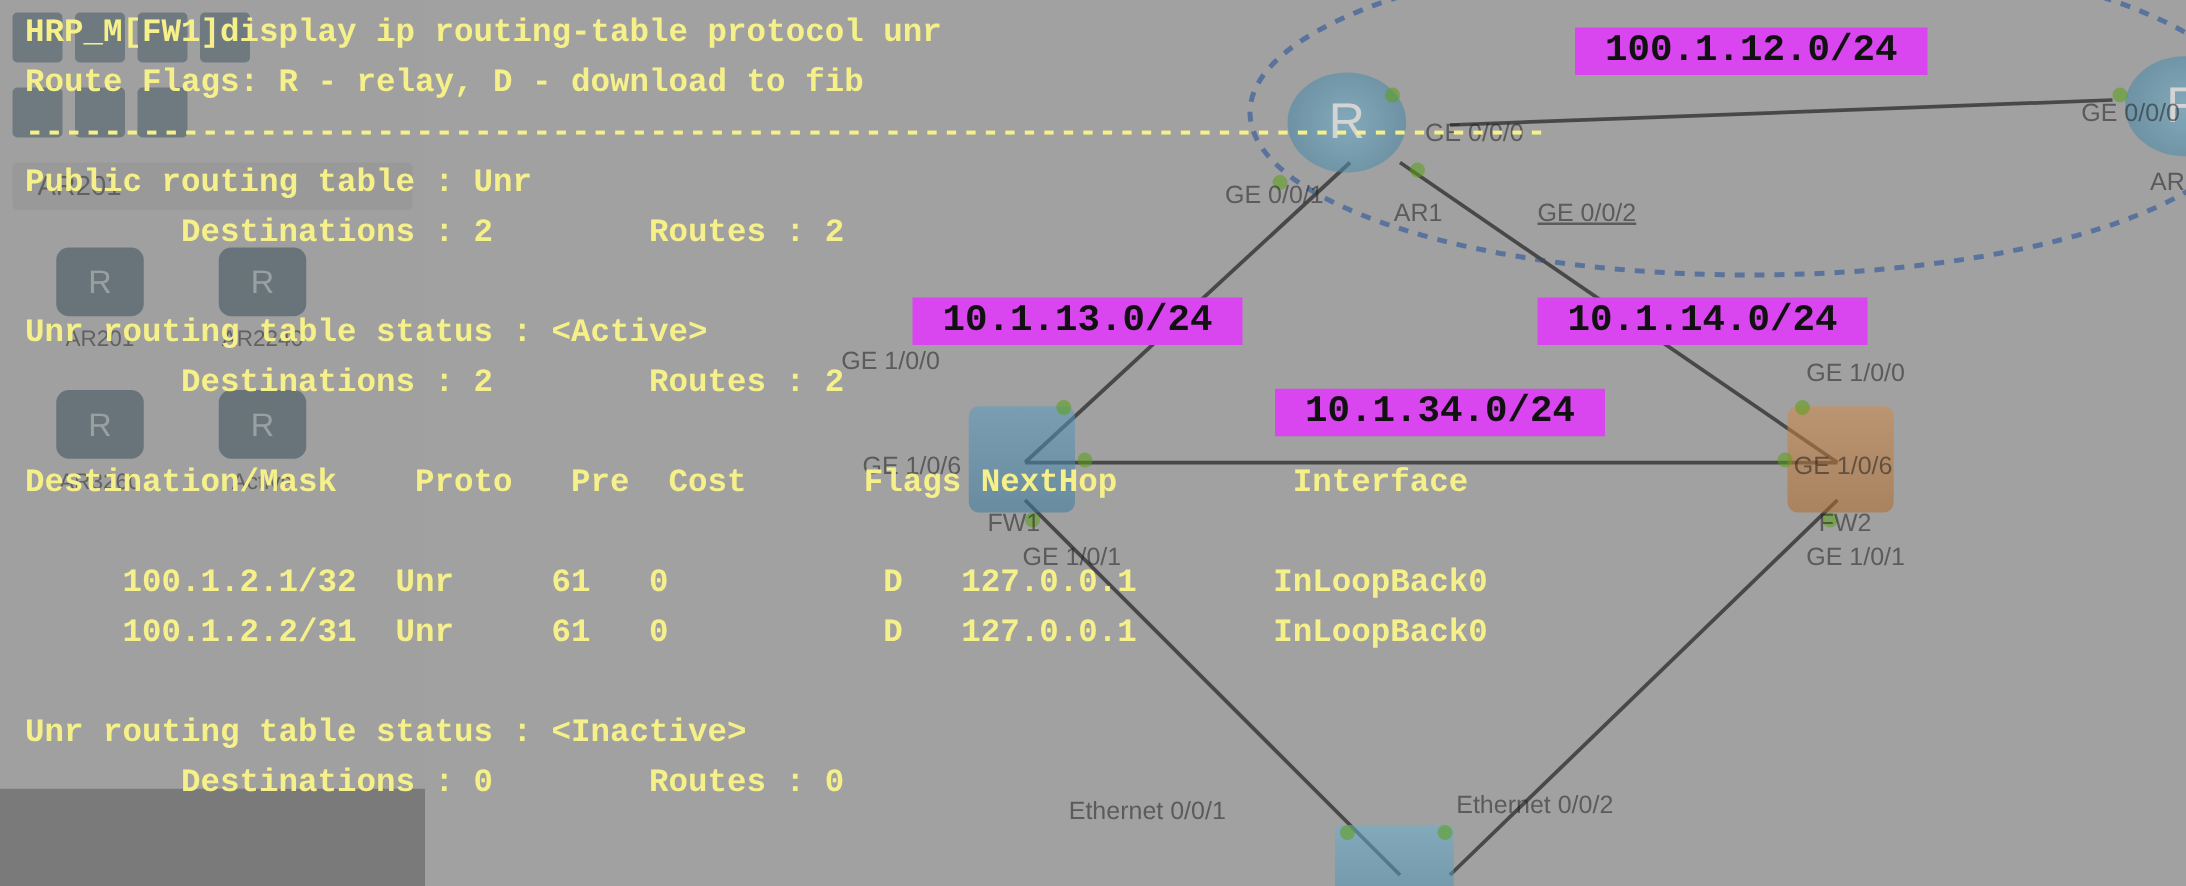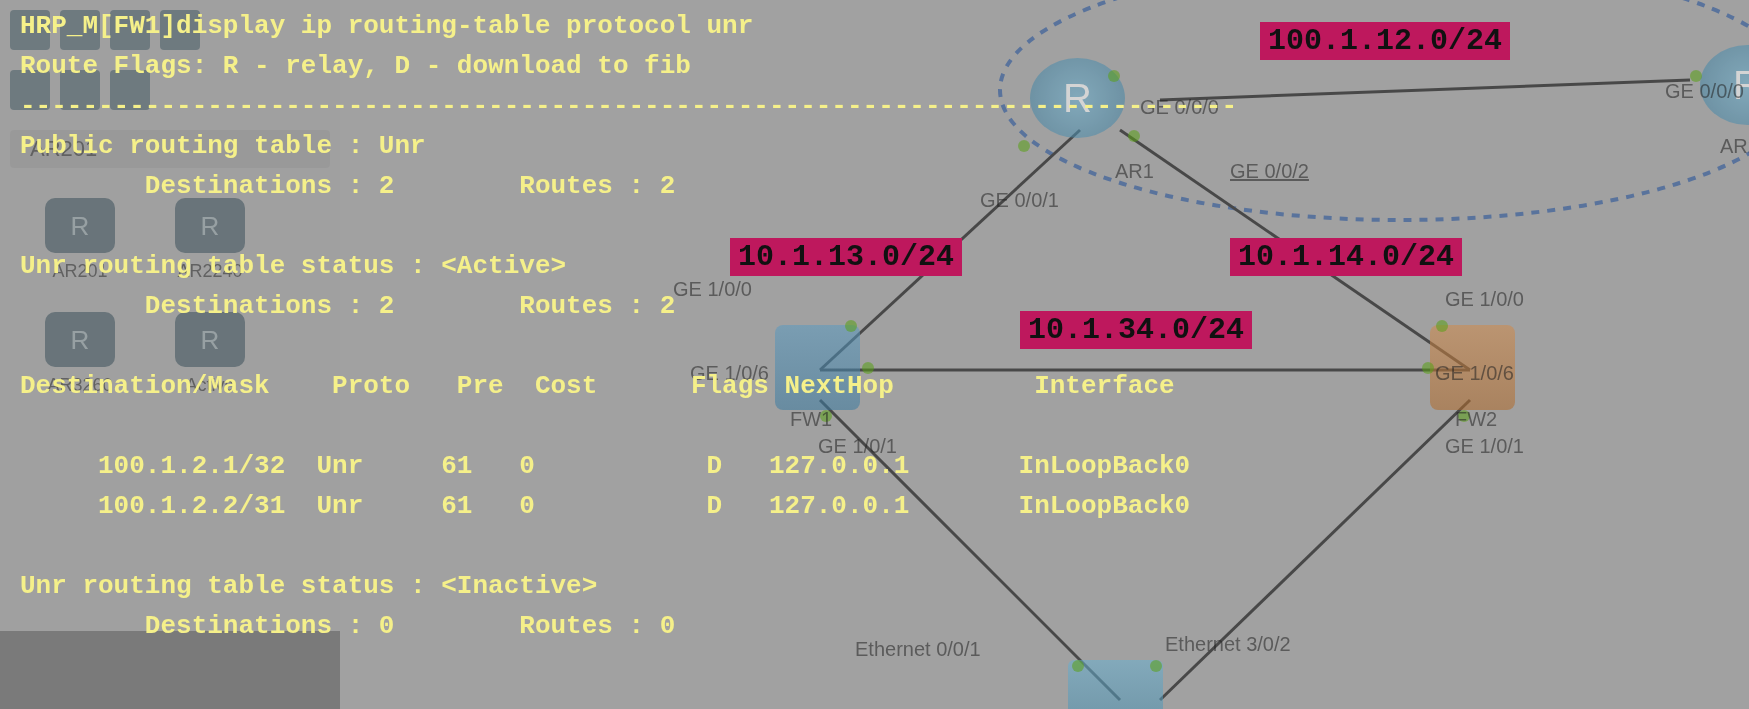--- a/index.html
+++ b/index.html
@@ -97,26 +97,26 @@
     line-height: 40px;
     color: #f5f08a;
     white-space: pre;
     padding: 6px 20px;
     pointer-events: none;
   }
 
   
   .net-label {
     position: absolute;
-    background: #be185d;
+    background: #d946ef;
     color: #111;
     font-family: "Courier New", monospace;
     font-size: 30px;
     font-weight: bold;
-    padding: 2px 8px;
+    padding: 2px 24px;
     z-index: 5;
   }
   .topo-text {
     position: absolute;
     font-family: Arial, sans-serif;
     font-size: 20px;
     color: #222;
     z-index: 3;
     opacity: 0.55;
   }
@@ -226,32 +226,32 @@
 <div class="link-dot" style="left:820px; top:410px;"></div>
 <div class="link-dot" style="left:1458px; top:410px;"></div>
 <div class="link-dot" style="left:1072px; top:660px;"></div>
 <div class="link-dot" style="left:1150px; top:660px;"></div>
 
 <div class="topo-text" style="left:1115px; top:160px;">AR1</div>
 <div class="topo-text" style="left:1720px; top:135px;">AR2</div>
 <div class="topo-text" style="left:790px; top:408px;">FW1</div>
 <div class="topo-text" style="left:1455px; top:408px;">FW2</div>
 
-<div class="topo-text" style="left:980px; top:145px;margin-top:44px;">GE 0/0/1</div>
+<div class="topo-text" style="left:980px; top:145px;">GE 0/0/1</div>
 <div class="topo-text" style="left:1140px; top:96px;">GE 0/0/0</div>
 <div class="topo-text" style="left:1230px; top:160px;text-decoration:underline;">GE 0/0/2</div>
 <div class="topo-text" style="left:1665px; top:80px;">GE 0/0/0</div>
 <div class="topo-text" style="left:673px; top:278px;">GE 1/0/0</div>
 <div class="topo-text" style="left:1445px; top:288px;">GE 1/0/0</div>
 <div class="topo-text" style="left:690px; top:362px;">GE 1/0/6</div>
 <div class="topo-text" style="left:1435px; top:362px;">GE 1/0/6</div>
 <div class="topo-text" style="left:818px; top:435px;">GE 1/0/1</div>
 <div class="topo-text" style="left:1445px; top:435px;">GE 1/0/1</div>
 <div class="topo-text" style="left:855px; top:638px;">Ethernet 0/0/1</div>
-<div class="topo-text" style="left:1165px; top:633px;">Ethernet 3/0/2</div>
+<div class="topo-text" style="left:1165px; top:633px;">Ethernet 0/0/2</div>
 
 <div class="net-label" style="left:1260px; top:22px;">100.1.12.0/24</div>
 <div class="net-label" style="left:730px; top:238px;">10.1.13.0/24</div>
 <div class="net-label" style="left:1230px; top:238px;text-align:right;">10.1.14.0/24</div>
 <div class="net-label" style="left:1020px; top:311px;">10.1.34.0/24</div>
 
 <div class="terminal"><span>HRP_M[FW1]</span><span>display ip routing-table protocol unr</span>
 <span>Route Flags: R - relay, D - download to fib</span>
 <span>------------------------------------------------------------------------------</span>
 <span>Public routing table : Unr</span>

